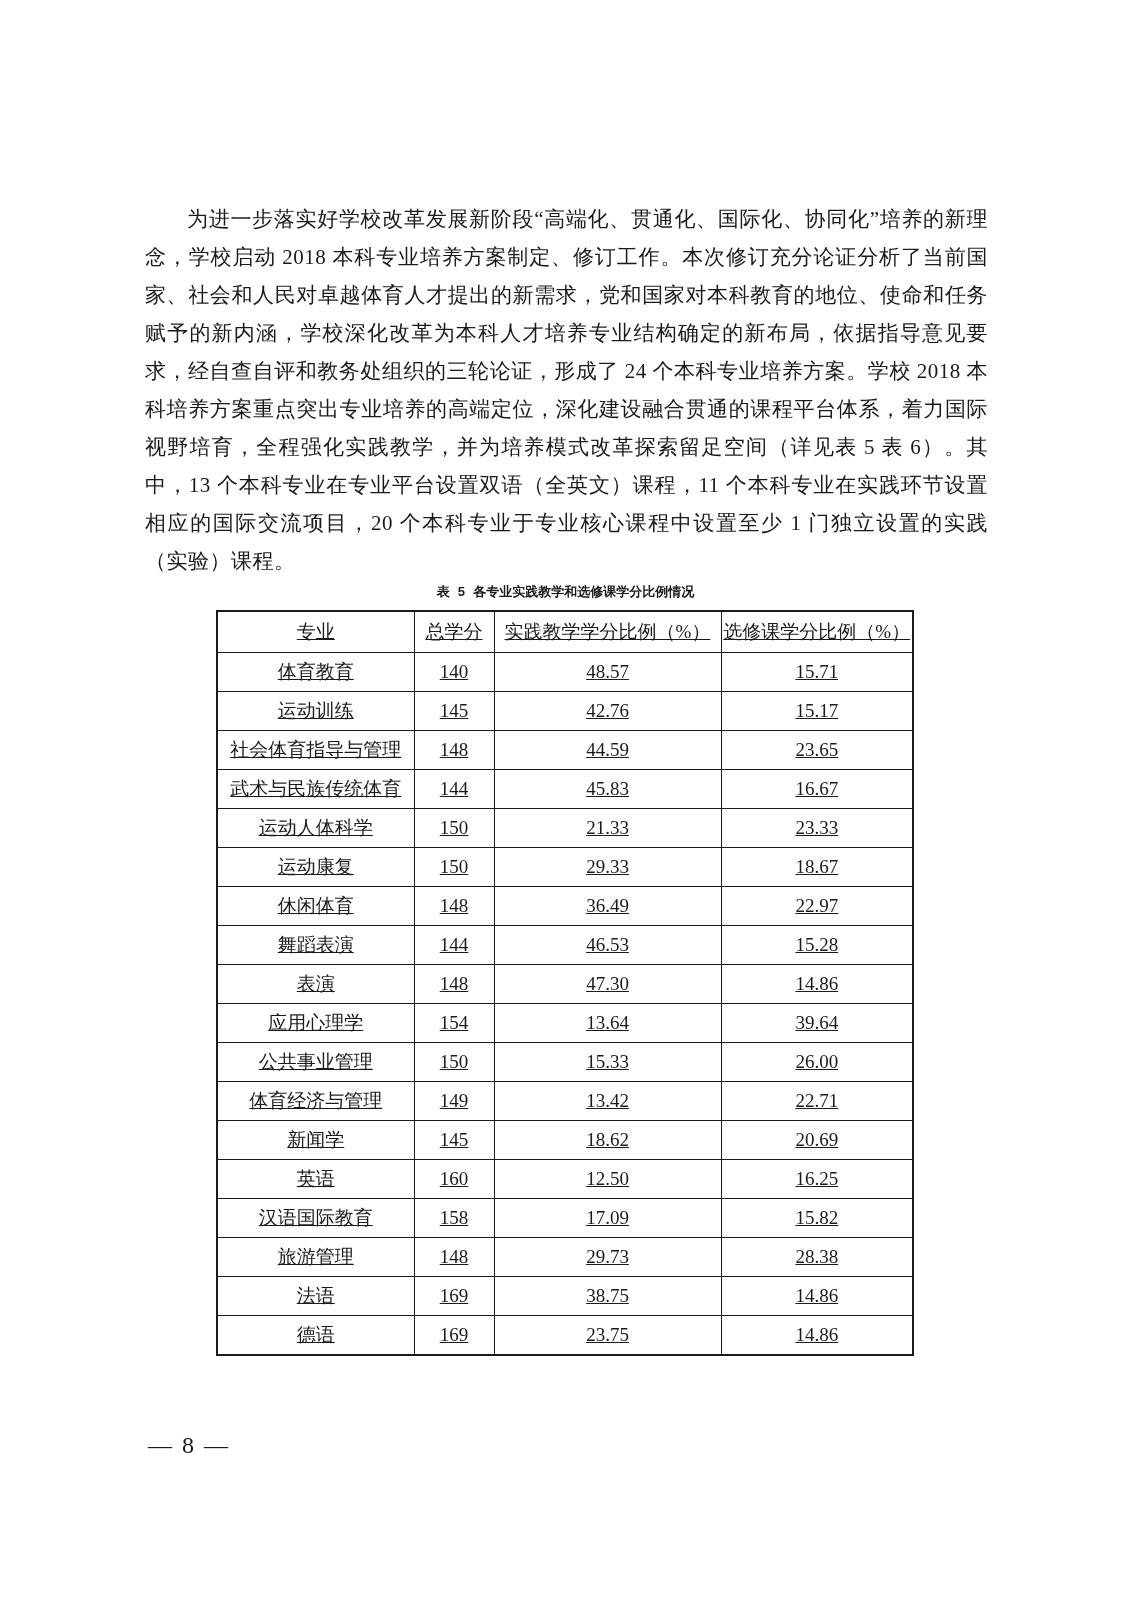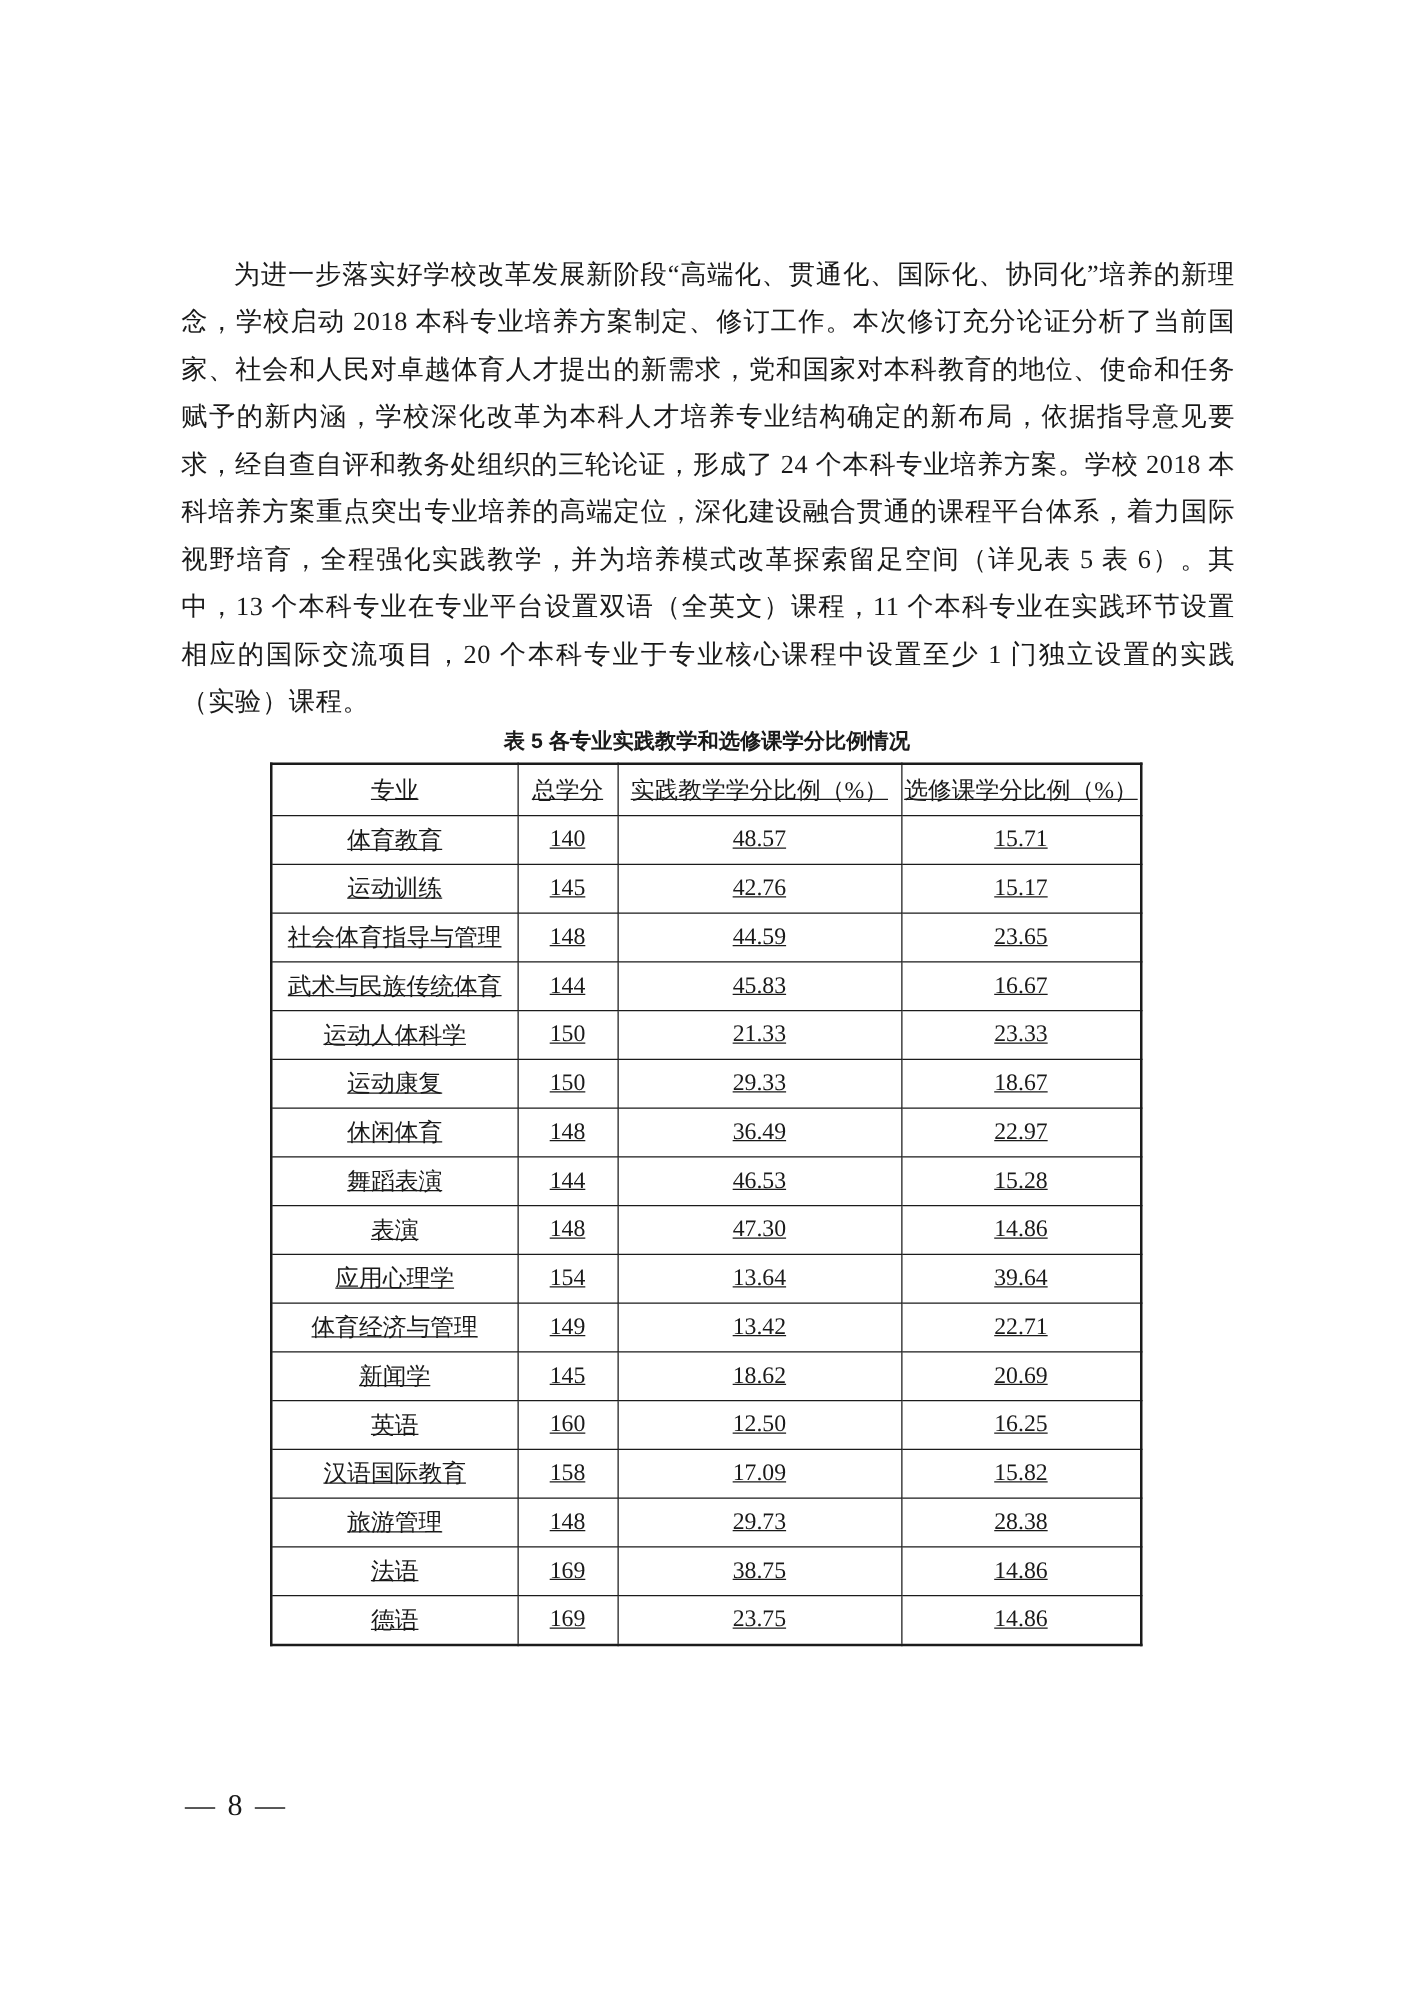--- a/index.html
+++ b/index.html
@@ -28,23 +28,23 @@
     text-justify: inter-ideograph;
     text-indent: 2em;
     letter-spacing: 0.5px;
   }
   .table-title {
     position: absolute;
     top: 581px;
     left: 0;
     width: 1131px;
     text-align: center;
-    font-family: Liberation Sans, sans-serif;
+    font-family: Liberation Mono, monospace;
     font-weight: bold;
-    font-size: 17px;
+    font-size: 13px;
     line-height: 24px;
   }
   table.credits-table {
     position: absolute;
     top: 610px;
     left: 216px;
     width: 696px;
     border-collapse: collapse;
     table-layout: fixed;
     border: 2px solid #1b1b1b;
@@ -152,20 +152,26 @@
           <td>47.30</td>
           <td>14.86</td>
         </tr>
         <tr>
           <td>应用心理学</td>
           <td>154</td>
           <td>13.64</td>
           <td>39.64</td>
         </tr>
         <tr>
+          <td>公共事业管理</td>
+          <td>150</td>
+          <td>15.33</td>
+          <td>26.00</td>
+        </tr>
+        <tr>
           <td>体育经济与管理</td>
           <td>149</td>
           <td>13.42</td>
           <td>22.71</td>
         </tr>
         <tr>
           <td>新闻学</td>
           <td>145</td>
           <td>18.62</td>
           <td>20.69</td>

